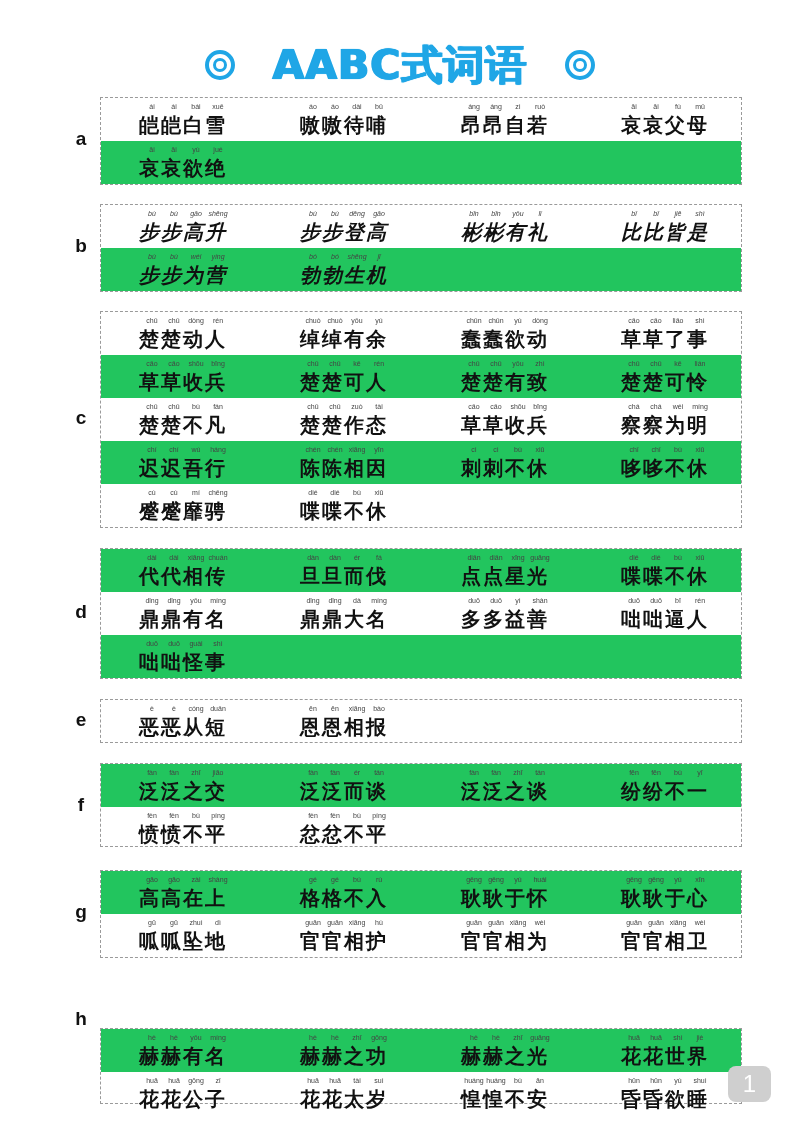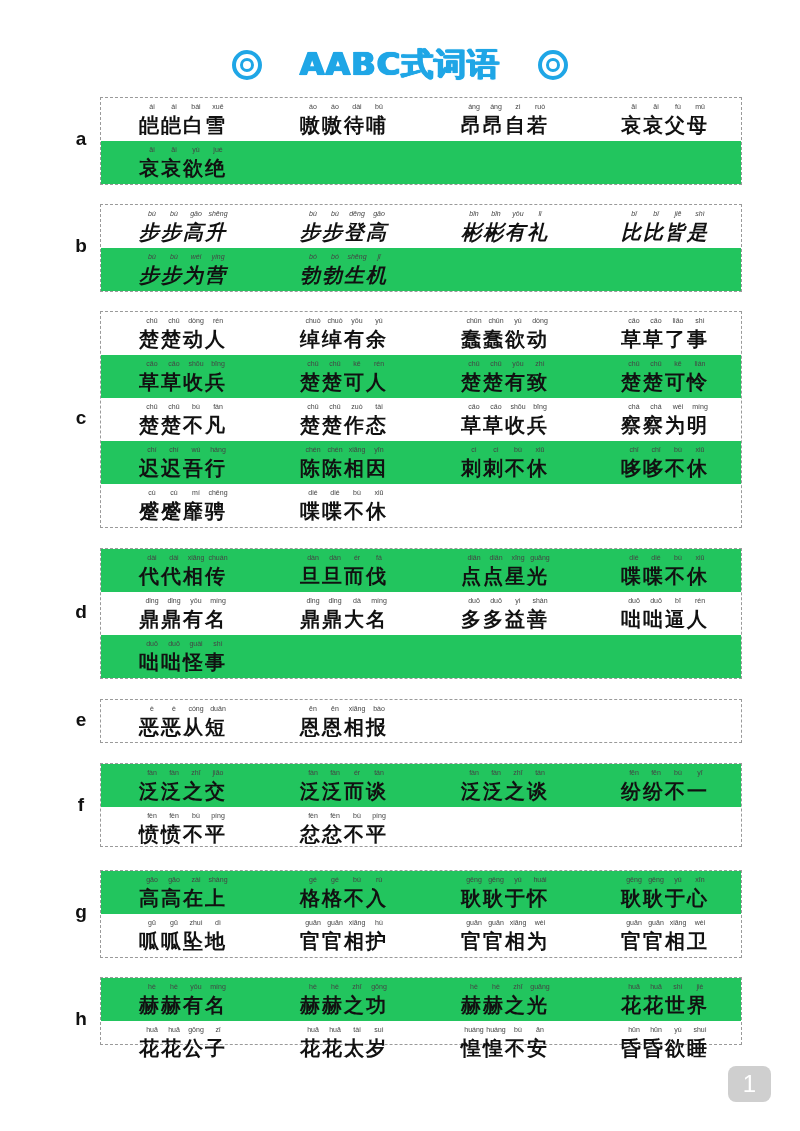--- a/index.html
+++ b/index.html
@@ -13,21 +13,21 @@
   }
   .ring-outer {
     width:30px; height:30px; border-radius:50%; border:4px solid #1fa6e6;
     box-sizing:border-box; display:flex; align-items:center; justify-content:center;
     margin:0 38px;
   }
   .ring-inner {
     width:14px; height:14px; border-radius:50%; border:3px solid #1fa6e6; box-sizing:border-box;
   }
   .title {
-    font-family:"DejaVu Sans", sans-serif; font-weight:bold; font-size:32px;
+    font-family:"DejaVu Sans", sans-serif; font-weight:bold; font-size:41px;
     color:#1fa6e6; letter-spacing:1px;
     text-shadow: 0 0 1px #1fa6e6, 1px 0 0 #1fa6e6, -1px 0 0 #1fa6e6;
   }
   .group {
     position:absolute; left:100px; width:642px;
     border:1px dashed #9a9a9a; box-sizing:border-box; background:#fff;
   }
   .group-letter {
     position:absolute; left:72px; width:18px; text-align:center;
     font-family:"Liberation Sans", sans-serif; font-weight:bold; font-size:19px; color:#111;
@@ -607,21 +607,21 @@
             <span>guān</span>
             <span>guān</span>
             <span>xiāng</span>
             <span>wèi</span>
           </div>
           <div class="hz">官官相卫</div>
         </div>
       </div>
     </div>
     <div class="group-letter" style="top: 1008px;">h</div>
-    <div class="group" style="top: 977px; height: 68px;">
+    <div class="group" style="top: 1028px; height: 76px;">
       <div class="row shaded">
         <div class="cell c0">
           <div class="py">
             <span>hè</span>
             <span>hè</span>
             <span>yǒu</span>
             <span>míng</span>
           </div>
           <div class="hz">赫赫有名</div>
         </div>

